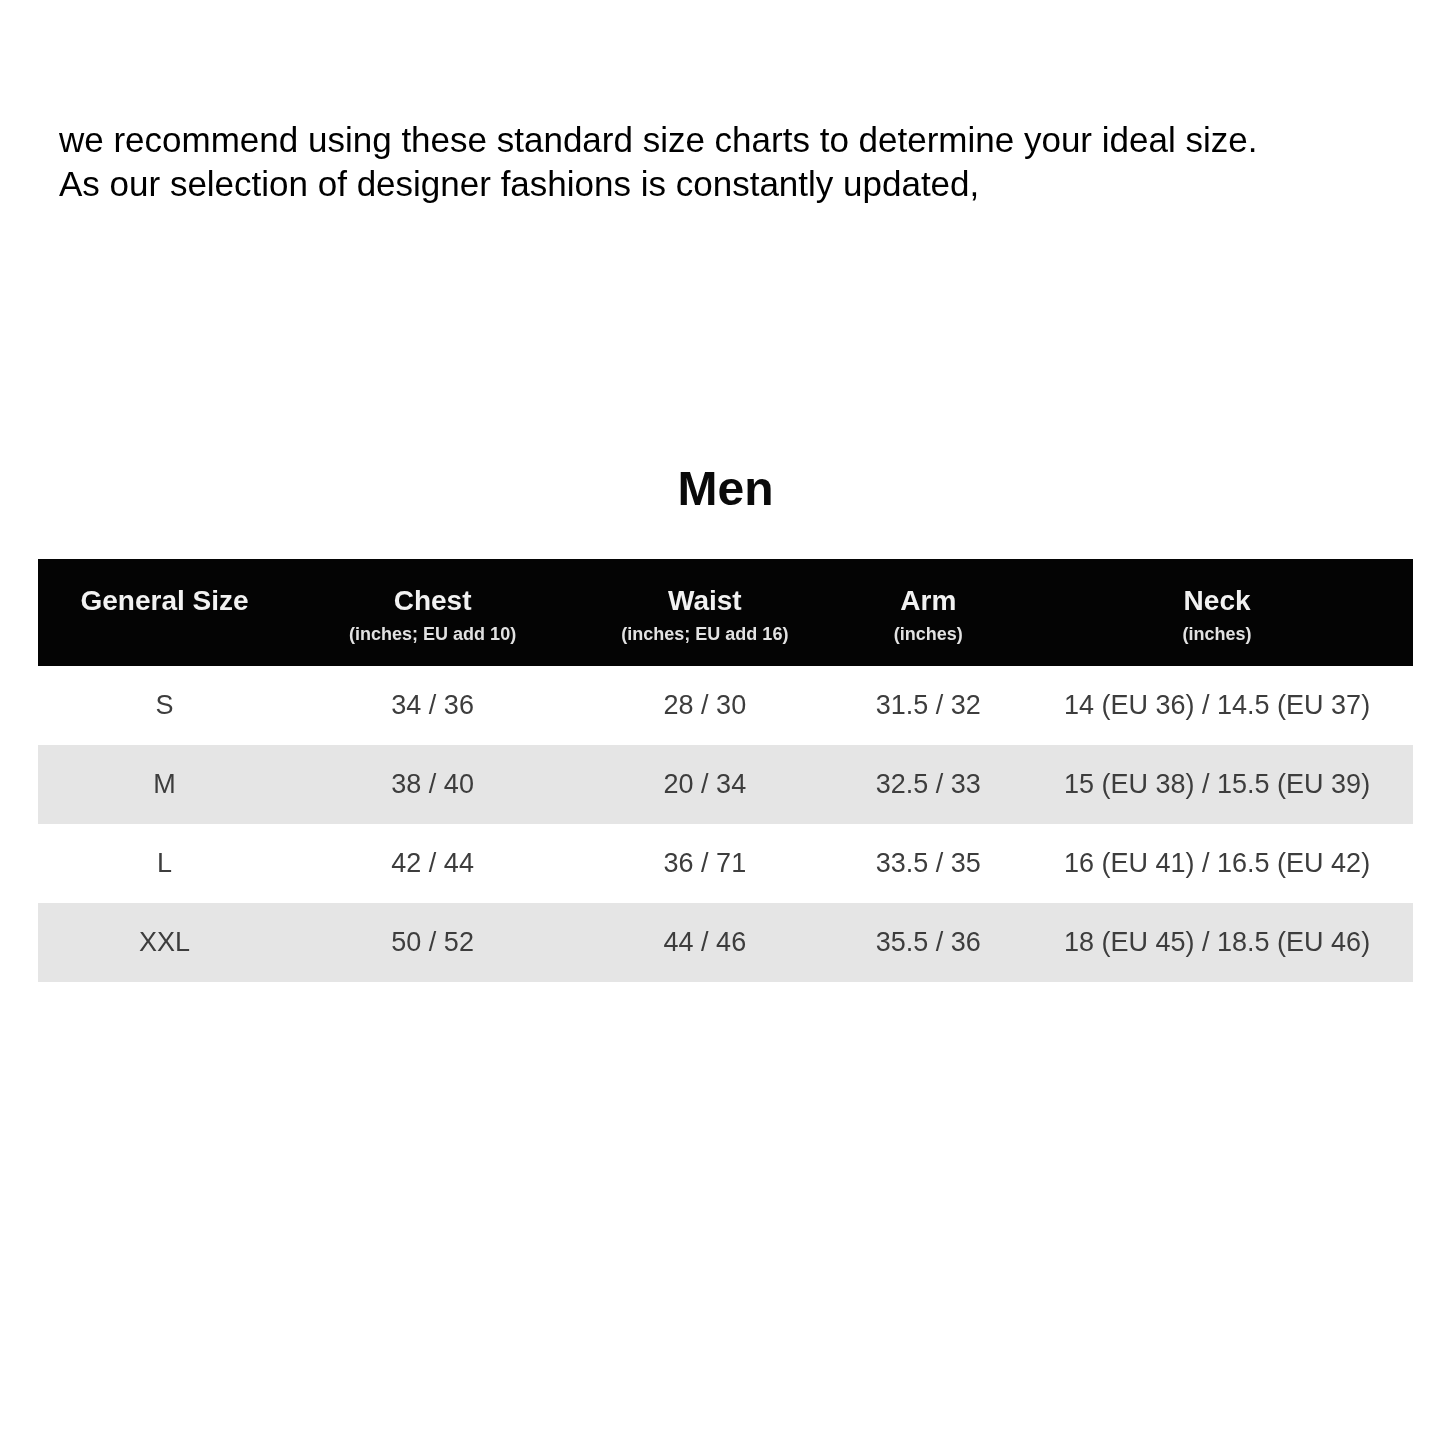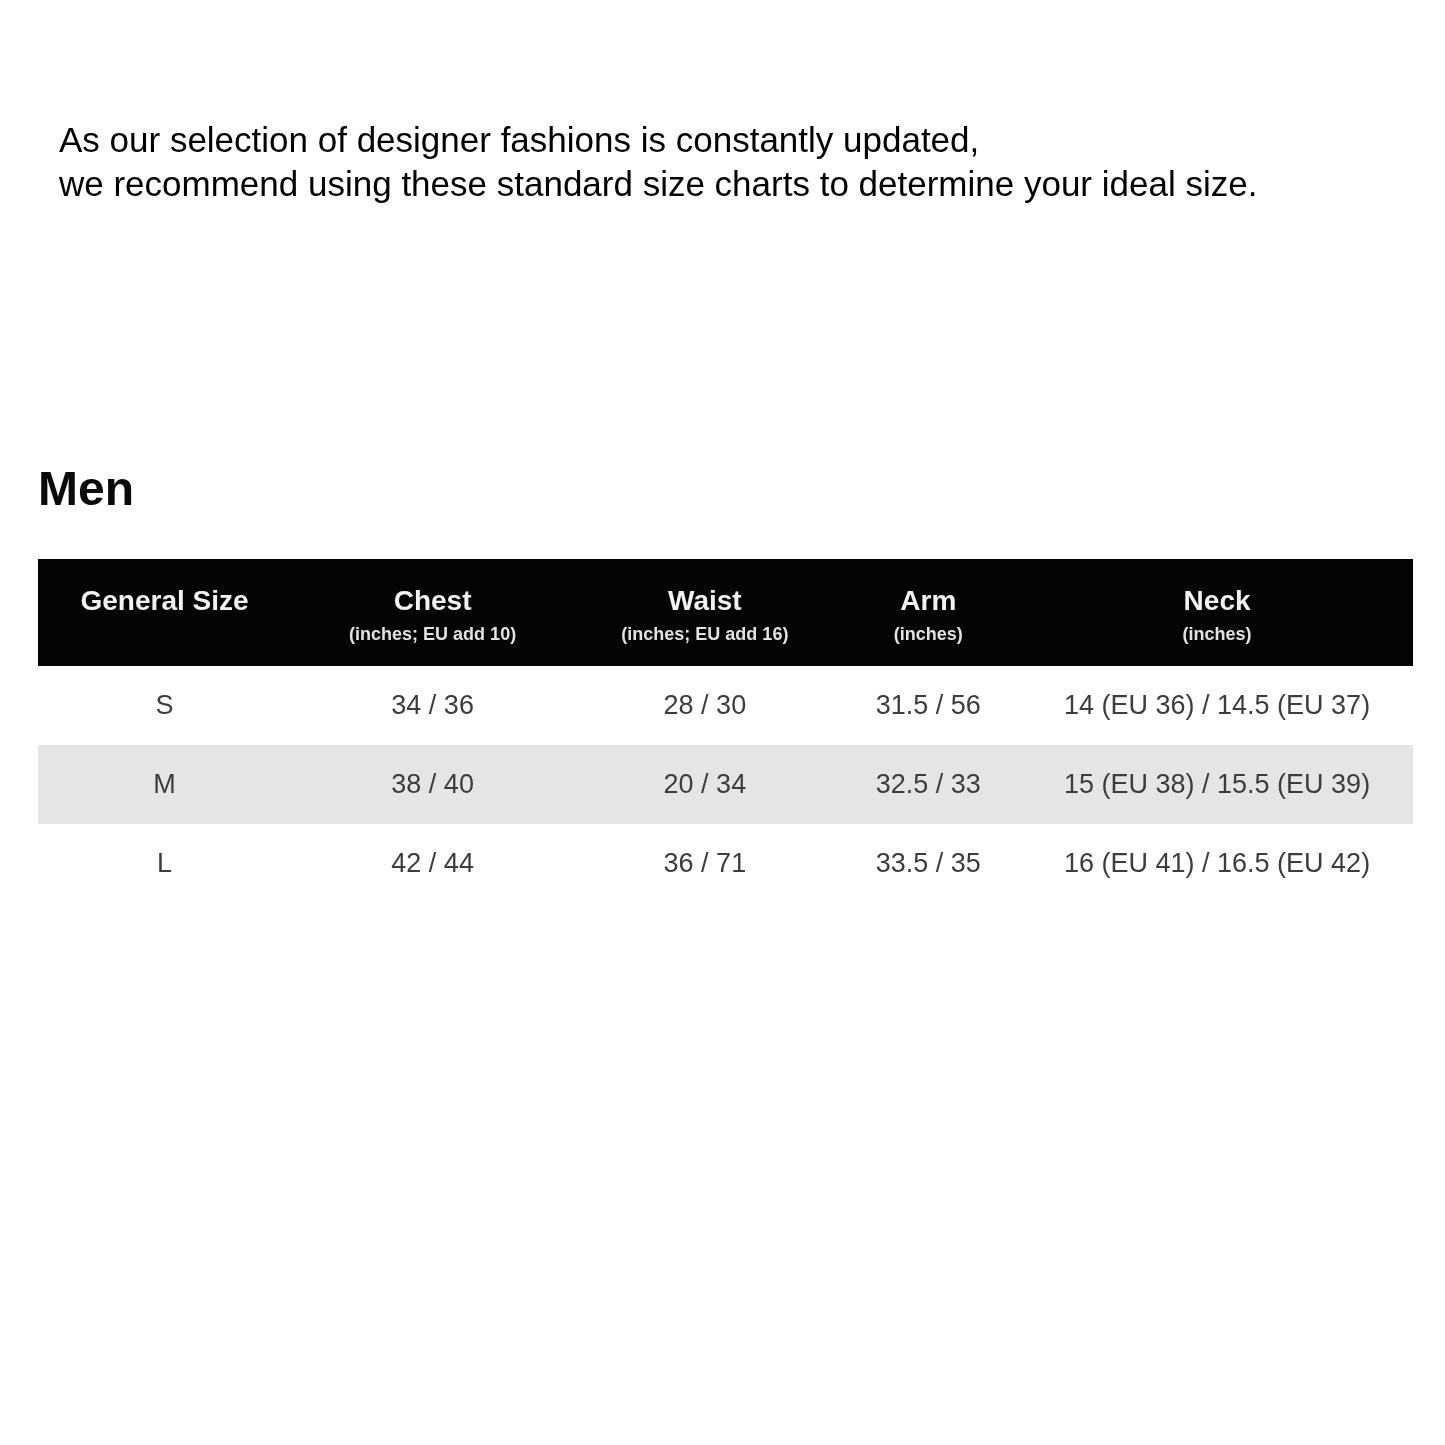--- a/index.html
+++ b/index.html
@@ -17,21 +17,21 @@
     top: 118px;
     font-size: 35px;
     line-height: 44px;
     color: #000000;
   }
   .section-title {
     position: absolute;
     left: 38px;
     top: 461px;
     width: 1375px;
-    text-align: left;
+    text-align: center;
     font-size: 48px;
     font-weight: bold;
     color: #0a0a0a;
   }
   table.size-table {
     position: absolute;
     left: 38px;
     top: 559px;
     width: 1375px;
     border-collapse: collapse;
@@ -70,22 +70,22 @@
     background: #ffffff;
   }
   .size-table tbody tr:nth-child(even) td {
     background: #e5e5e5;
   }
 </style>
 </head>
 <body>
 
 <div class="intro">
+  <div>we recommend using these standard size charts to determine your ideal size.</div>
   <div>As our selection of designer fashions is constantly updated,</div>
-  <div>we recommend using these standard size charts to determine your ideal size.</div>
 </div>
 
 <div class="section-title">Men</div>
 
 <table class="size-table">
   <colgroup>
     <col class="c1">
       <col class="c2">
       <col class="c3">
       <col class="c4">
@@ -113,31 +113,38 @@
         <div class="h-main">Neck</div>
         <div class="h-sub">(inches)</div>
       </th>
     </tr>
   </thead>
   <tbody>
     <tr>
       <td>S</td>
       <td>34 / 36</td>
       <td>28 / 30</td>
-      <td>31.5 / 56</td>
+      <td>31.5 / 32</td>
       <td>14 (EU 36) / 14.5 (EU 37)</td>
     </tr>
     <tr>
       <td>M</td>
       <td>38 / 40</td>
       <td>20 / 34</td>
       <td>32.5 / 33</td>
       <td>15 (EU 38) / 15.5 (EU 39)</td>
     </tr>
     <tr>
       <td>L</td>
       <td>42 / 44</td>
       <td>36 / 71</td>
       <td>33.5 / 35</td>
       <td>16 (EU 41) / 16.5 (EU 42)</td>
     </tr>
+    <tr>
+      <td>XXL</td>
+      <td>50 / 52</td>
+      <td>44 / 46</td>
+      <td>35.5 / 36</td>
+      <td>18 (EU 45) / 18.5 (EU 46)</td>
+    </tr>
   </tbody>
 </table>
 
 </body></html>

